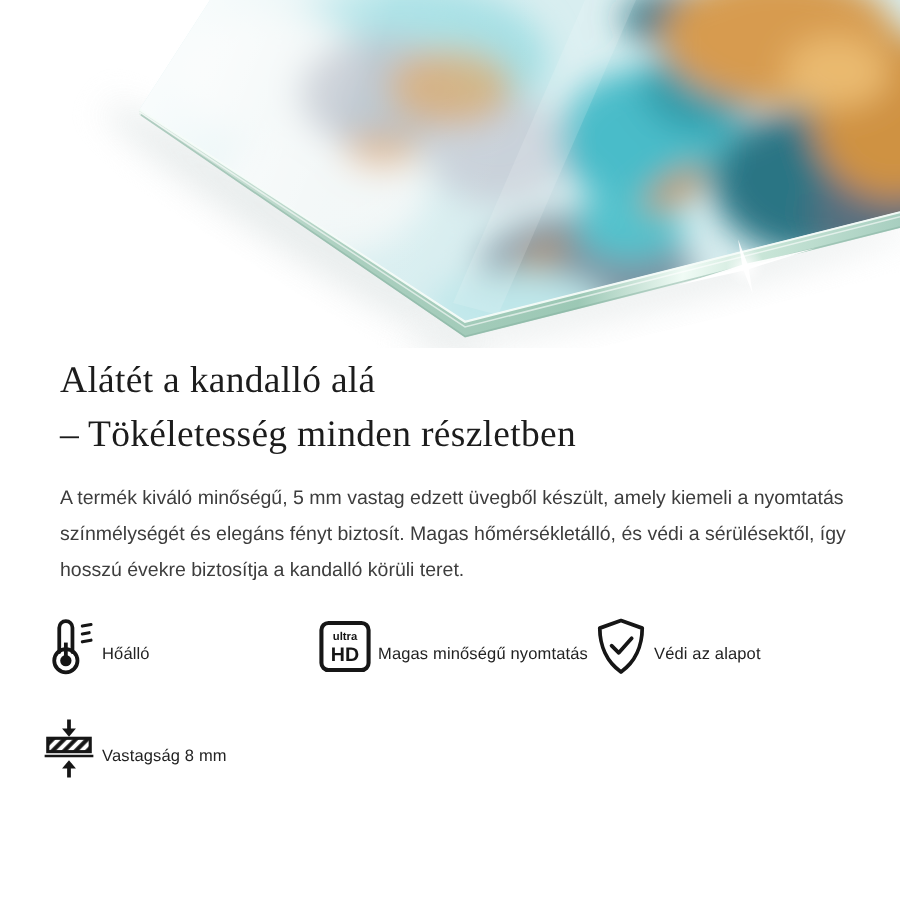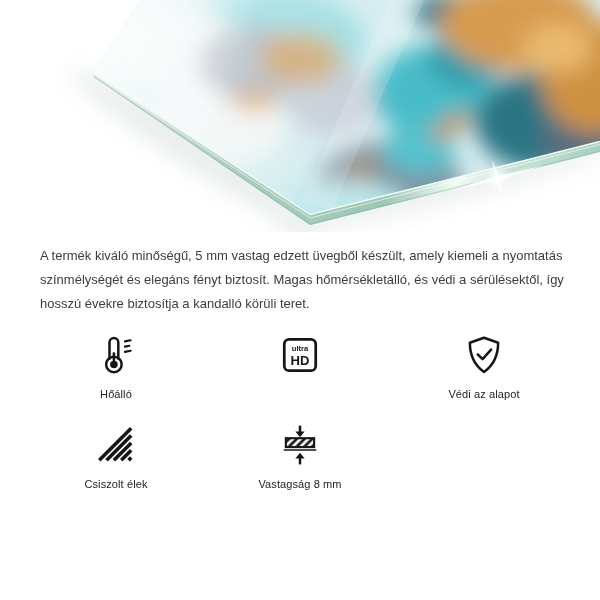--- a/index.html
+++ b/index.html
@@ -24,21 +24,21 @@
     font-size:13px;
     line-height:24px;
     color:#3d3d3d;
   }
   .features {
     margin:16px 24px 0 24px;
     display:grid;
     grid-template-columns:repeat(3, 1fr);
     row-gap:22px;
   }
-  .feature { display:flex; flex-direction:column; align-items:center; }
+  .feature { display:flex; flex-direction:row; align-items:center; }
   .icon-wrap { height:46px; display:flex; align-items:center; justify-content:center; }
   .icon-wrap svg text { font-family:"Liberation Sans", sans-serif; }
   .feature-label {
     margin-top:10px;
     font-size:11px;
     color:#222222;
     letter-spacing:.1px;
     text-align:left;
   }
 </style>
@@ -118,20 +118,24 @@
 
       <g transform="translate(497,178) rotate(-15)">
         <circle r="13" fill="url(#glowGrad)"></circle>
         <polygon points="-48,0 0,-2 48,0 0,2" fill="#ffffff" opacity="0.95"></polygon>
         <polygon points="0,-19 2,0 0,19 -2,0" fill="#ffffff" opacity="0.9"></polygon>
         <circle r="2.2" fill="#ffffff"></circle>
       </g>
     </svg>
   </div>
 
+  <h1>
+    <span>Alátét a kandalló alá</span><br>
+    <span>– Tökéletesség minden részletben</span>
+  </h1>
 
   <p class="desc">A termék kiváló minőségű, 5 mm vastag edzett üvegből készült, amely kiemeli a nyomtatás színmélységét és elegáns fényt biztosít. Magas hőmérsékletálló, és védi a sérülésektől, így hosszú évekre biztosítja a kandalló körüli teret.</p>
 
   <div class="features">
 
     <div class="feature">
       <div class="icon-wrap">
         <svg width="44" height="44" viewBox="0 0 42 42">
           <path d="M14.8 24.5 V9 a4.2 4.2 0 0 1 8.4 0 V24.5" fill="none" stroke="#161616" stroke-width="2.4" stroke-linecap="round"></path>
           <circle cx="19" cy="30" r="7.4" fill="none" stroke="#161616" stroke-width="2.4"></circle>
@@ -144,47 +148,34 @@
     </div>
 
     <div class="feature">
       <div class="icon-wrap">
         <svg width="44" height="44" viewBox="0 0 42 42">
           <rect x="6" y="6" width="30" height="30" rx="4.5" fill="none" stroke="#161616" stroke-width="2.6"></rect>
           <text x="21" y="17" font-size="7.2" font-weight="bold" text-anchor="middle" fill="#161616">ultra</text>
           <text x="21" y="30.5" font-size="12.5" font-weight="bold" text-anchor="middle" fill="#161616">HD</text>
         </svg>
       </div>
+      <div class="feature-label">Magas minőségű nyomtatás</div>
     </div>
 
     <div class="feature">
       <div class="icon-wrap">
         <svg width="44" height="44" viewBox="0 0 42 42">
           <path d="M21 4.5 L34.5 9.3 C34.5 20.5 30 30.8 21 37.2 C12 30.8 7.5 20.5 7.5 9.3 Z" fill="none" stroke="#161616" stroke-width="2.4" stroke-linejoin="round"></path>
           <path d="M15 20.5 L19.6 25 L27.8 15.8" fill="none" stroke="#161616" stroke-width="2.4" stroke-linecap="round" stroke-linejoin="round"></path>
         </svg>
       </div>
       <div class="feature-label">Védi az alapot</div>
     </div>
 
 
-    <div class="feature">
-      <div class="icon-wrap">
-        <svg width="44" height="44" viewBox="0 0 42 42">
-          <g stroke="#161616" stroke-width="3.4">
-            <line x1="5" y1="35.5" x2="35.5" y2="5"></line>
-            <line x1="12" y1="35.5" x2="35.5" y2="12"></line>
-            <line x1="19" y1="35.5" x2="35.5" y2="19"></line>
-            <line x1="26" y1="35.5" x2="35.5" y2="26"></line>
-            <line x1="33" y1="35.5" x2="35.5" y2="33"></line>
-          </g>
-        </svg>
-      </div>
-      <div class="feature-label">Csiszolt élek</div>
-    </div>
 
     <div class="feature">
       <div class="icon-wrap">
         <svg width="44" height="44" viewBox="0 0 42 42">
           <defs>
             <pattern id="hatchP" patternUnits="userSpaceOnUse" width="5.2" height="5.2" patternTransform="rotate(45)">
               <line x1="2.6" y1="0" x2="2.6" y2="5.2" stroke="#161616" stroke-width="2.6"></line>
             </pattern>
           </defs>
           <rect x="7.5" y="14.5" width="27" height="8.5" fill="url(#hatchP)" stroke="#161616" stroke-width="2"></rect>

